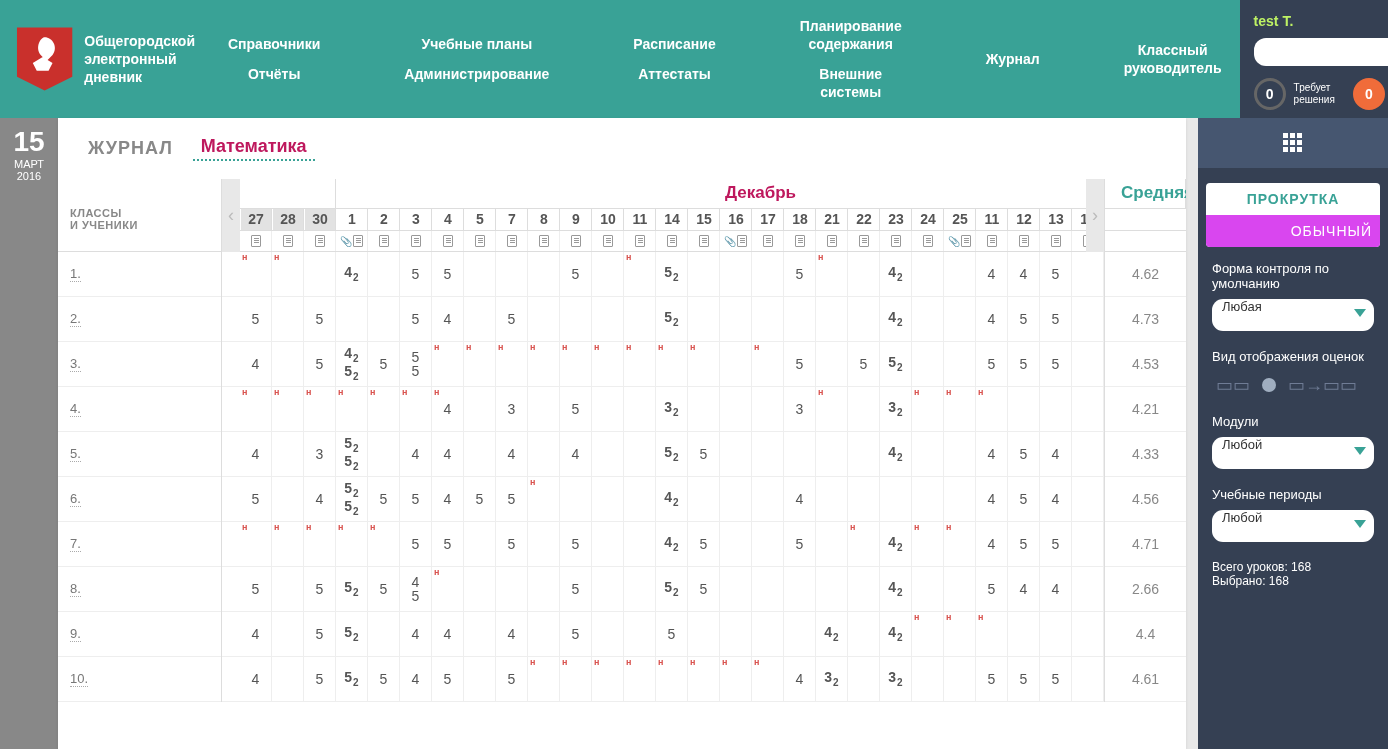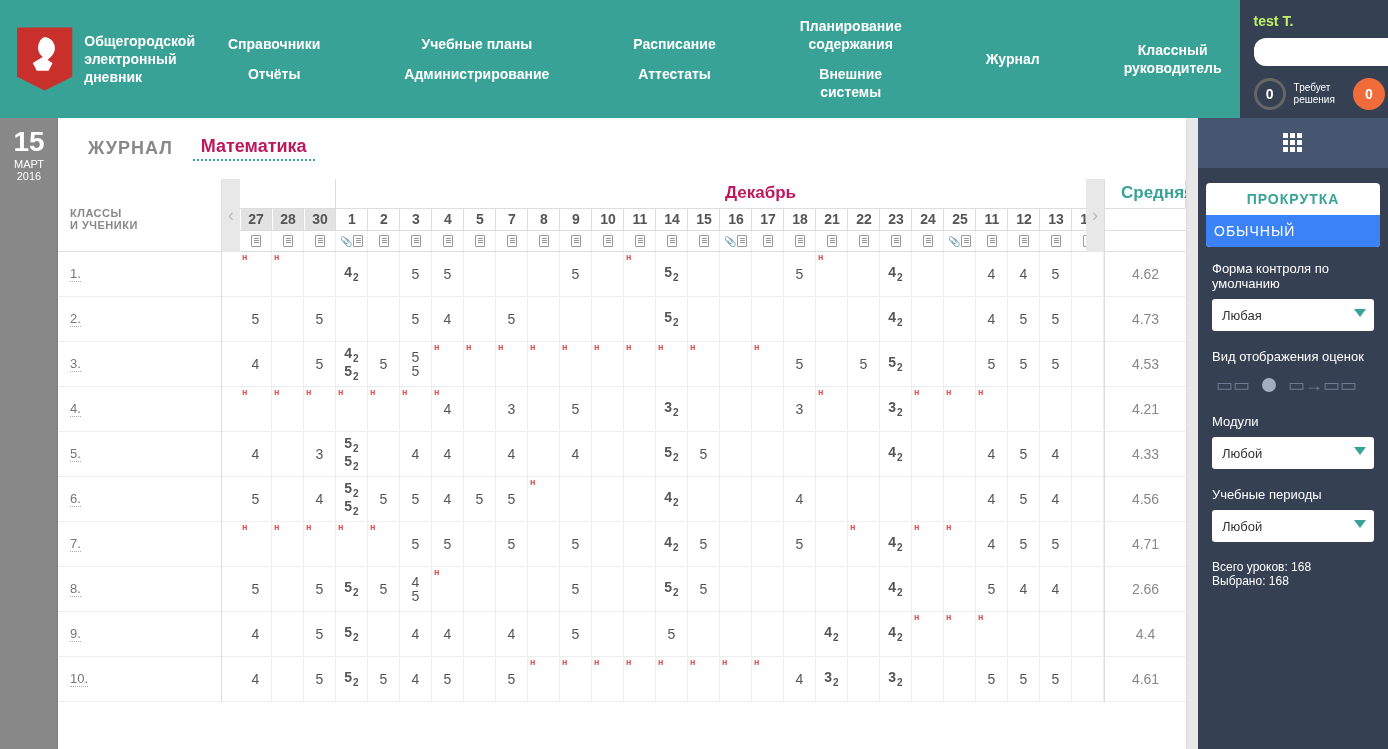--- a/index.html
+++ b/index.html
@@ -57,23 +57,23 @@
 .avg-col { width: 82px; position: absolute; right: 0; top: 0; border-left: 1px solid #ddd; }
 .avg-header { height: 30px; text-align: center; font-size: 17px; font-weight: bold; color: #39a296; border-bottom: 1px solid #ddd; padding-top: 4px; padding-left: 16px; }
 .avg-days { height: 22px; border-bottom: 1px solid #ddd; }
 .avg-icons { height: 21px; border-bottom: 1px solid #ddd; }
 .avg-cell { height: 45px; display: flex; align-items: center; justify-content: center; color: #888; font-size: 14px; border-bottom: 1px solid #eee; }
 .right-panel { width: 190px; background: #354053; color: #fff; padding: 0; overflow-y: auto; }
 .apps-icon { height: 50px; display: flex; align-items: center; justify-content: center; background: #465670; font-size: 20px; cursor: pointer; }
 .apps-icon svg { fill: #fff; }
 .scroll-block { background: #fff; margin: 15px 8px 0; border-radius: 4px; overflow: hidden; }
 .scroll-title { color: #39a296; font-size: 14px; font-weight: bold; text-align: center; padding: 8px; letter-spacing: 1px; }
-.scroll-mode { background: #3b82f6; color: #fff; text-align: left; padding: 8px; font-size: 14px; letter-spacing: 1px; }
+.scroll-mode { background: #d946ef; color: #fff; text-align: right; padding: 8px; font-size: 14px; letter-spacing: 1px; }
 .panel-section { padding: 14px 14px 4px; font-size: 13px; }
-.panel-select { background: #fff; color: #333; border-radius: 3px; height: 32px; display: flex; align-items: center; padding: 0 10px; margin-top: 8px; position: relative; cursor: pointer; }
+.panel-select { background: #fff; color: #333; border-radius: 11px; height: 32px; display: flex; align-items: flex-start; padding: 0 10px; margin-top: 8px; position: relative; cursor: pointer; }
 .panel-select:after { content: ""; position: absolute; right: 8px; top: 10px; width: 0; height: 0; border-left: 6px solid transparent; border-right: 6px solid transparent; border-top: 8px solid #39a296; }
 .display-toggle { display: flex; align-items: center; gap: 12px; margin-top: 10px; padding: 0 4px; }
 .toggle-icons { color: #6f7c95; font-size: 18px; display: flex; gap: 8px; align-items: center; }
 .toggle-dot { width: 14px; height: 14px; border-radius: 50%; background: #a0aec0; }
 .icon-book { width: 10px; height: 12px; border: 1px solid #999; border-radius: 1px; display: inline-block; position: relative; }
 .icon-book:before { content: ""; position: absolute; left: 2px; top: 2px; width: 5px; height: 1px; background: #999; box-shadow: 0 2px 0 #999, 0 4px 0 #999; }
 .icon-clip { font-size: 10px; color: #aaa; }
 </style>
 </head>
 <body>

